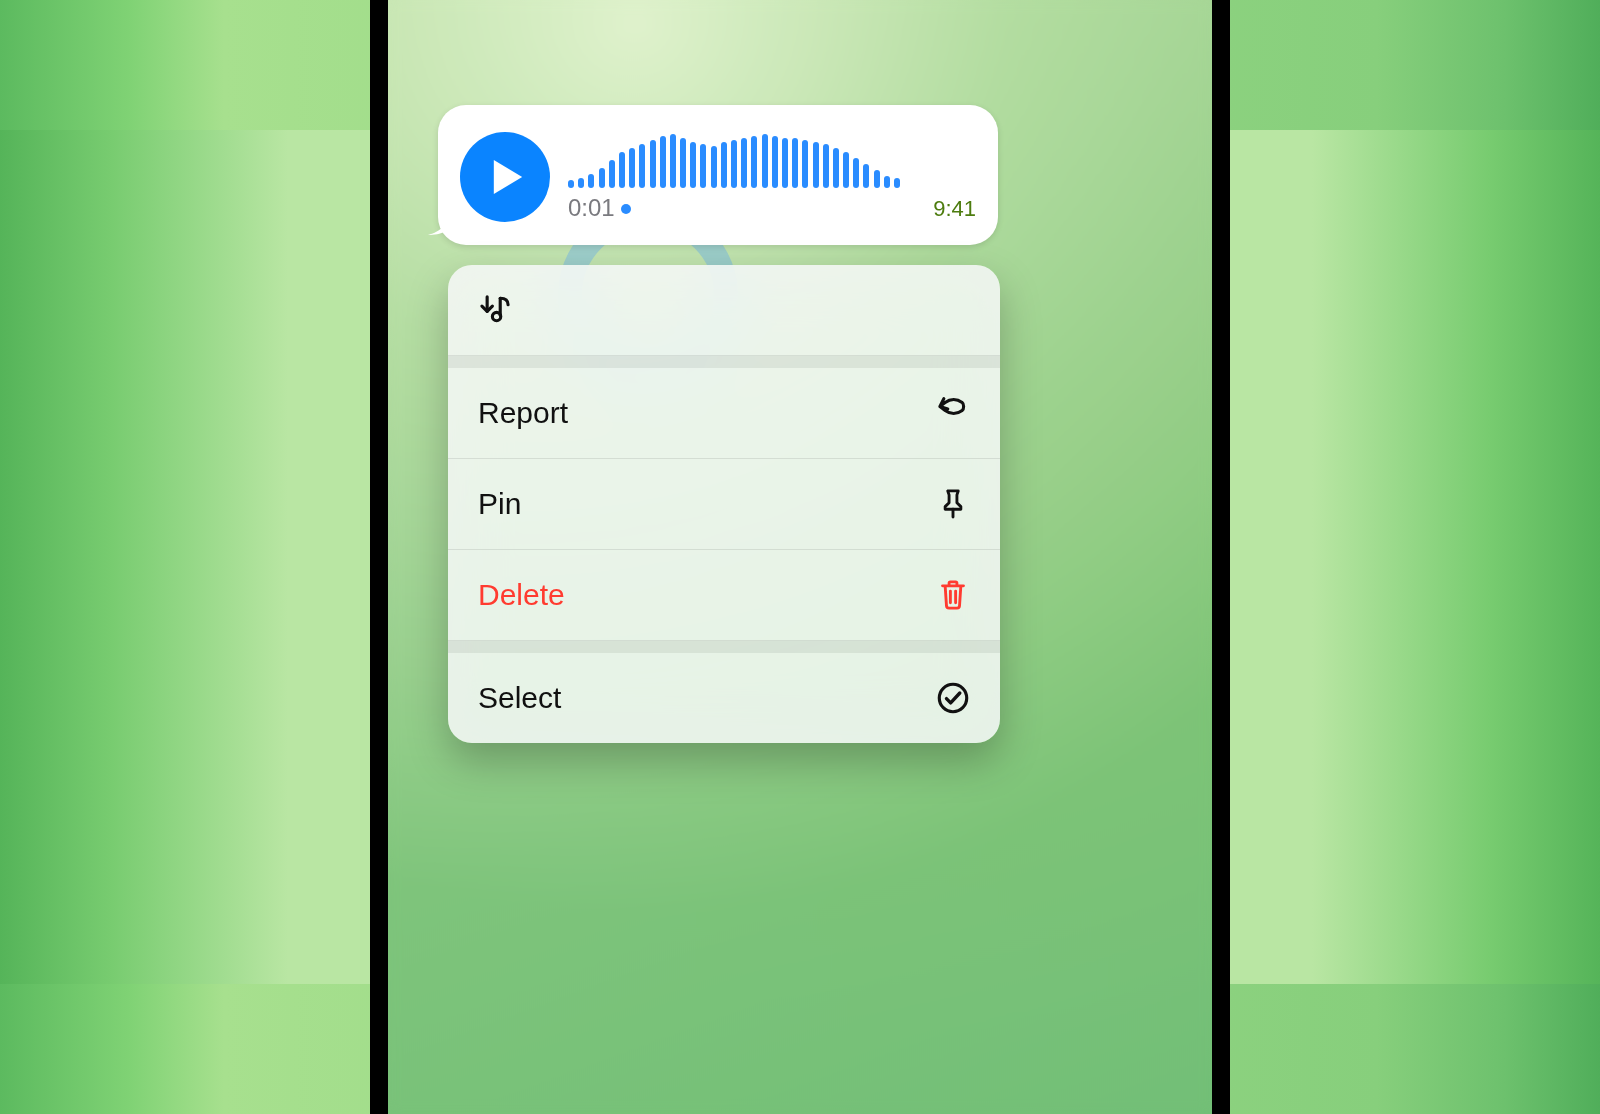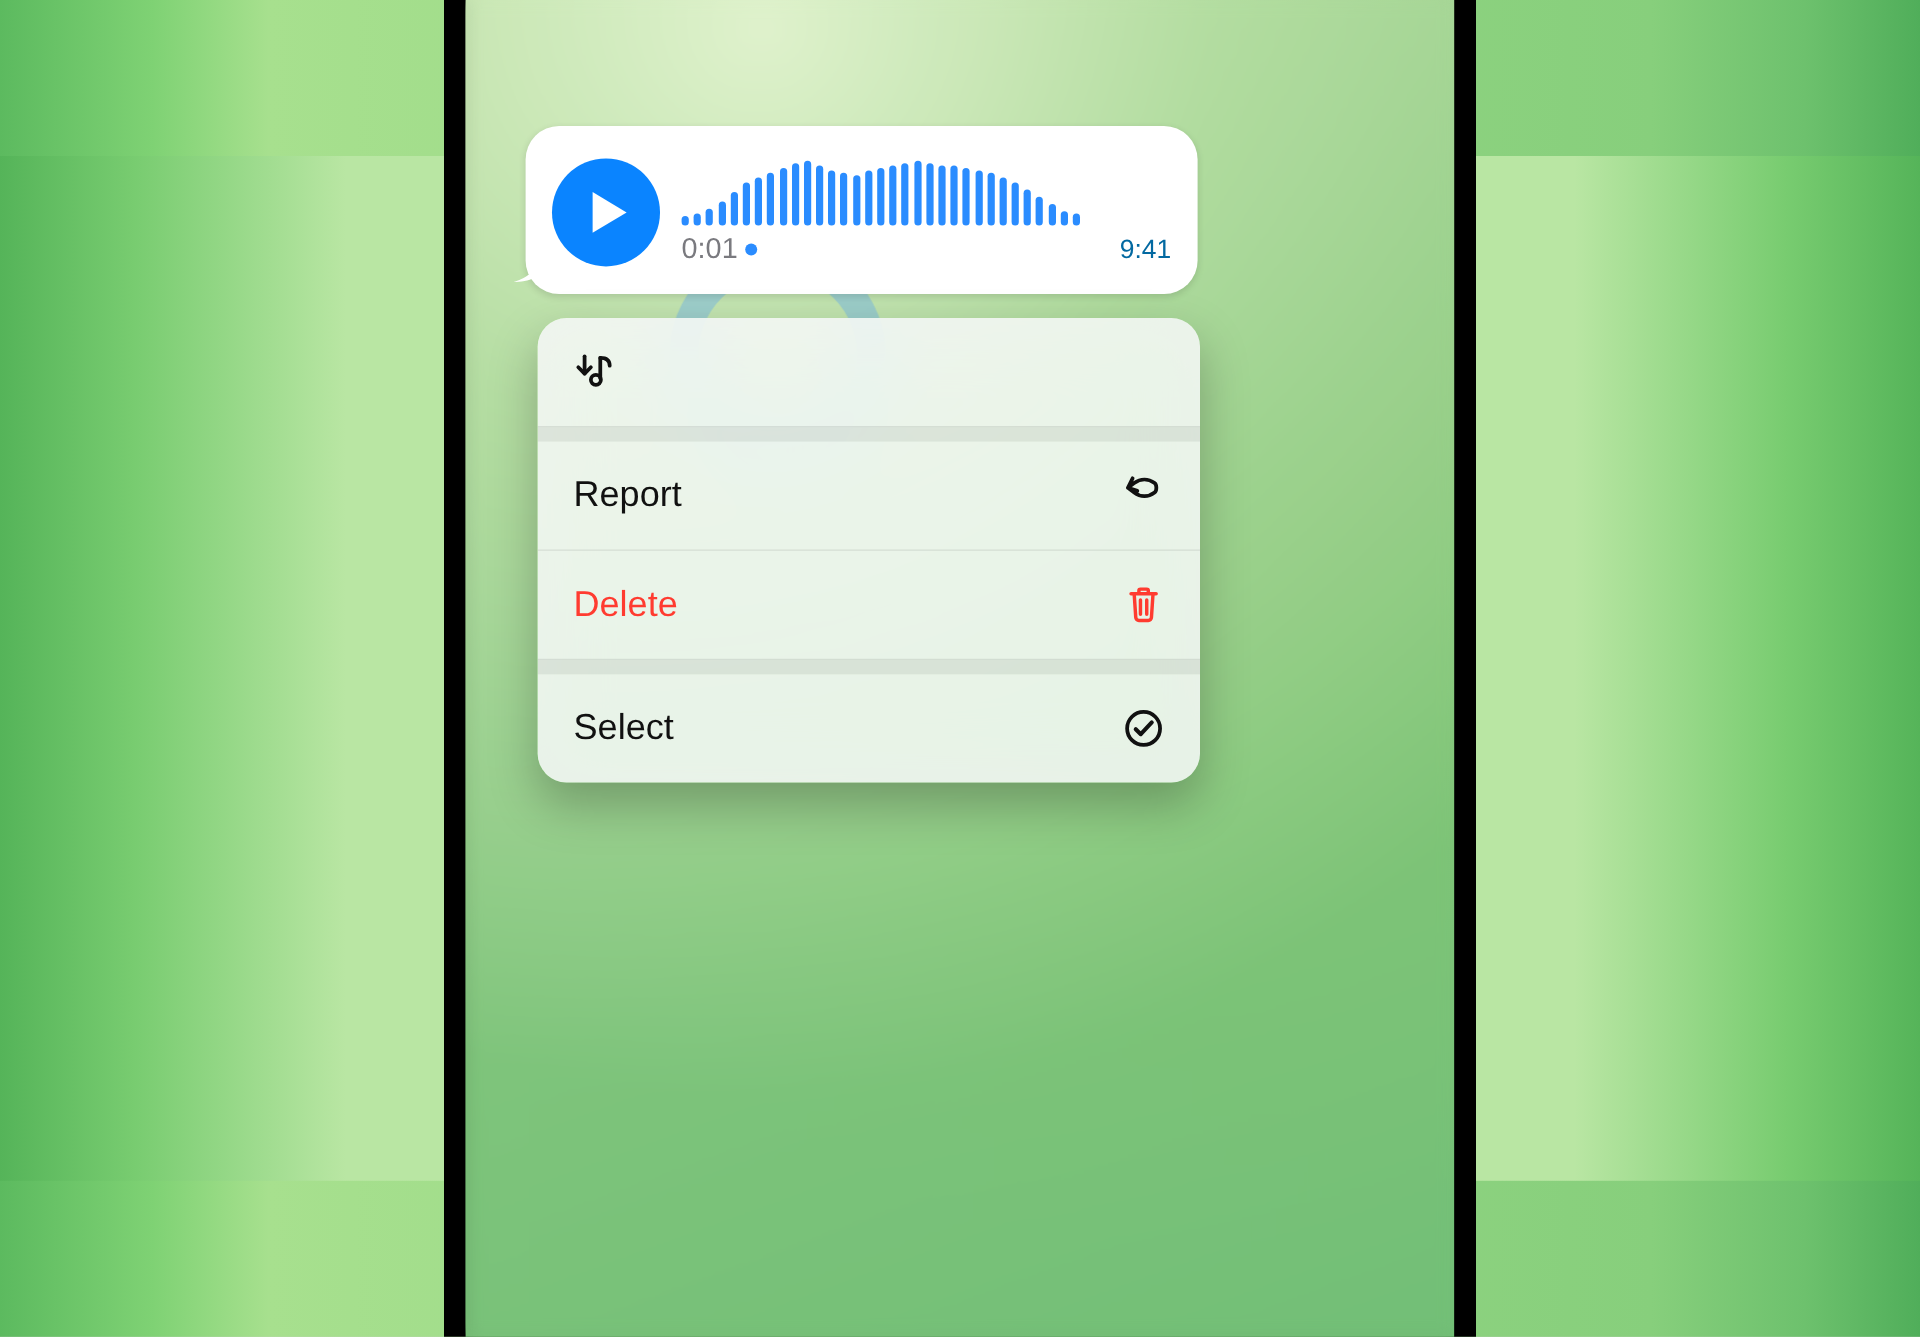--- a/index.html
+++ b/index.html
@@ -88,21 +88,21 @@
       cursor: pointer;
     }
     .play-button svg { width: 34px; height: 40px; transform: translateX(3px); }
 
     .wave-col { flex: 1; display: flex; flex-direction: column; justify-content: center; }
     .waveform { display: flex; align-items: flex-end; gap: 4.2px; height: 56px; }
     .waveform .bar { width: 6px; background: #2a8cff; border-radius: 3px; }
     .meta-row { display: flex; align-items: baseline; margin-top: 6px; }
     .duration { font-size: 24px; color: #7a7a7f; }
     .dot { width: 10px; height: 10px; border-radius: 50%; background: #2a8cff; display: inline-block; margin-left: 6px; transform: translateY(-2px); }
-    .time { font-size: 22px; color: #0369a1; margin-left: auto; }
+    .time { font-size: 22px; color: #4d7c0f; margin-left: auto; }
 
     
     .touch-ring {
       position: absolute;
       top: 480px;
       left: 170px;
       width: 180px;
       height: 180px;
       border-radius: 50%;
       border: 24px solid rgba(80,160,255,0.33);
@@ -219,20 +219,28 @@
           </div>
           <div class="sep"></div>
           <div class="menu-item">
             <span>Report</span>
             <span class="menu-icon" style="color: rgb(17, 17, 17);">
               <svg viewBox="0 0 26 26">
                 <use href="#ico-reply"></use>
               </svg>
             </span>
           </div>
+          <div class="menu-item">
+            <span>Pin</span>
+            <span class="menu-icon" style="color: rgb(17, 17, 17);">
+              <svg viewBox="0 0 26 26">
+                <use href="#ico-pin"></use>
+              </svg>
+            </span>
+          </div>
           <div class="menu-item destructive">
             <span>Delete</span>
             <span class="menu-icon" style="color: rgb(255, 59, 48);">
               <svg viewBox="0 0 26 26">
                 <use href="#ico-trash"></use>
               </svg>
             </span>
           </div>
           <div class="sep"></div>
           <div class="menu-item">

